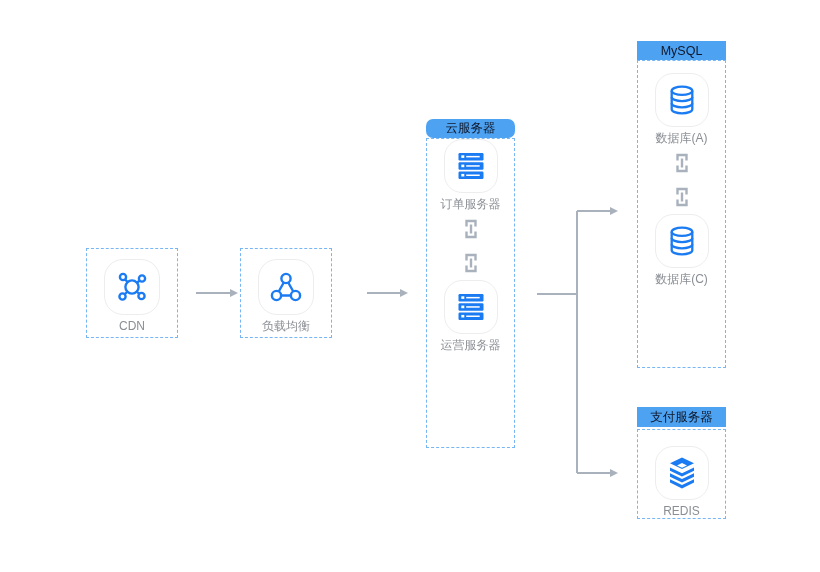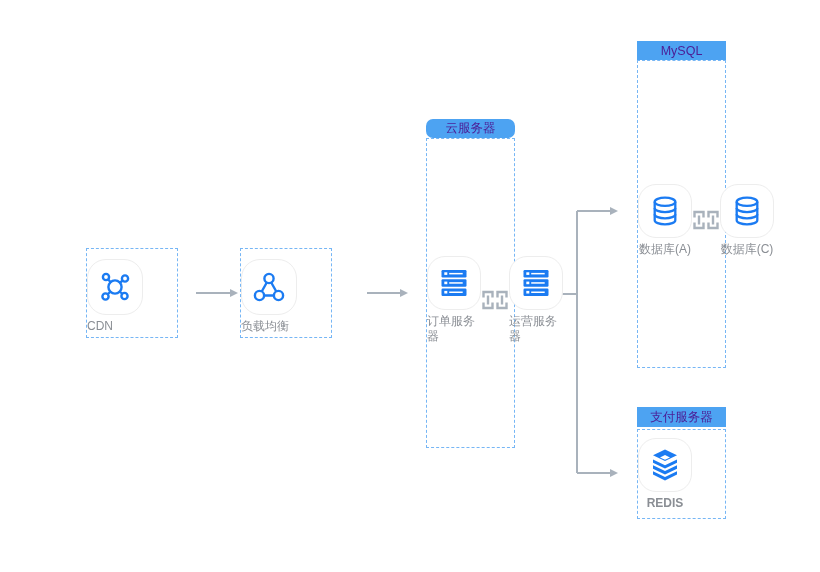--- a/index.html
+++ b/index.html
@@ -5,48 +5,48 @@
   html,body{margin:0;padding:0;background:#ffffff;}
   .canvas{
     position:relative;width:820px;height:572px;background:#ffffff;
     font-family:"Liberation Sans",sans-serif;overflow:hidden;
   }
   .connectors{position:absolute;left:0;top:0;width:820px;height:572px;pointer-events:none;}
   .symdefs{position:absolute;width:0;height:0;overflow:hidden;}
 
   .node{
     position:absolute;border:1px dashed #76b6f5;box-sizing:border-box;
-    display:flex;flex-direction:column;align-items:flex-start;
+    display:flex;flex-direction:column;align-items:center;
   }
   #node-cdn{left:86px;top:248px;width:92px;height:90px;padding-top:10px;}
   #node-lb{left:240px;top:248px;width:92px;height:90px;padding-top:10px;}
 
   .tile{
     background:#ffffff;border:1px solid #ededed;border-radius:19px;
     display:flex;align-items:center;justify-content:center;box-sizing:border-box;flex:0 0 auto;
   }
   .t56{width:56px;height:56px;}
   .t54{width:54px;height:54px;border-radius:18px;}
 
   .node-label{font-size:12px;line-height:15px;color:#8a8e94;margin-top:4px;}
 
   .group-header{
-    position:absolute;background:#4da3f2;color:#4c1d95;font-size:12.5px;
+    position:absolute;background:#4da3f2;color:#0f172a;font-size:12.5px;
     display:flex;align-items:center;justify-content:center;box-sizing:border-box;
   }
   .group-body{
     position:absolute;border:1px dashed #76b6f5;box-sizing:border-box;
-    display:flex;flex-direction:row;align-items:center;
+    display:flex;flex-direction:column;align-items:center;
   }
   #hdr-cloud{left:426px;top:119px;width:89px;height:19px;border-radius:7px;}
-  #body-cloud{left:426px;top:138px;width:89px;height:310px;padding-top:13px;}
+  #body-cloud{left:426px;top:138px;width:89px;height:310px;padding-top:0;}
   #hdr-mysql{left:637px;top:41px;width:89px;height:19px;}
   #body-mysql{left:637px;top:60px;width:89px;height:308px;padding-top:12px;}
   #hdr-cache{left:637px;top:407px;width:89px;height:20px;}
-  #body-cache{left:637px;top:429px;width:89px;height:90px;padding-top:0;font-weight:bold;}
+  #body-cache{left:637px;top:429px;width:89px;height:90px;padding-top:16px;}
 
   .group-item{display:flex;flex-direction:column;align-items:center;}
   .item-label{font-size:12px;line-height:15px;color:#8a8e94;margin-top:4px;}
   .link-icon{margin:6px 0;flex:0 0 auto;}
 </style>
 </head>
 <body>
 
 <svg class="symdefs" aria-hidden="true">
   <defs>

